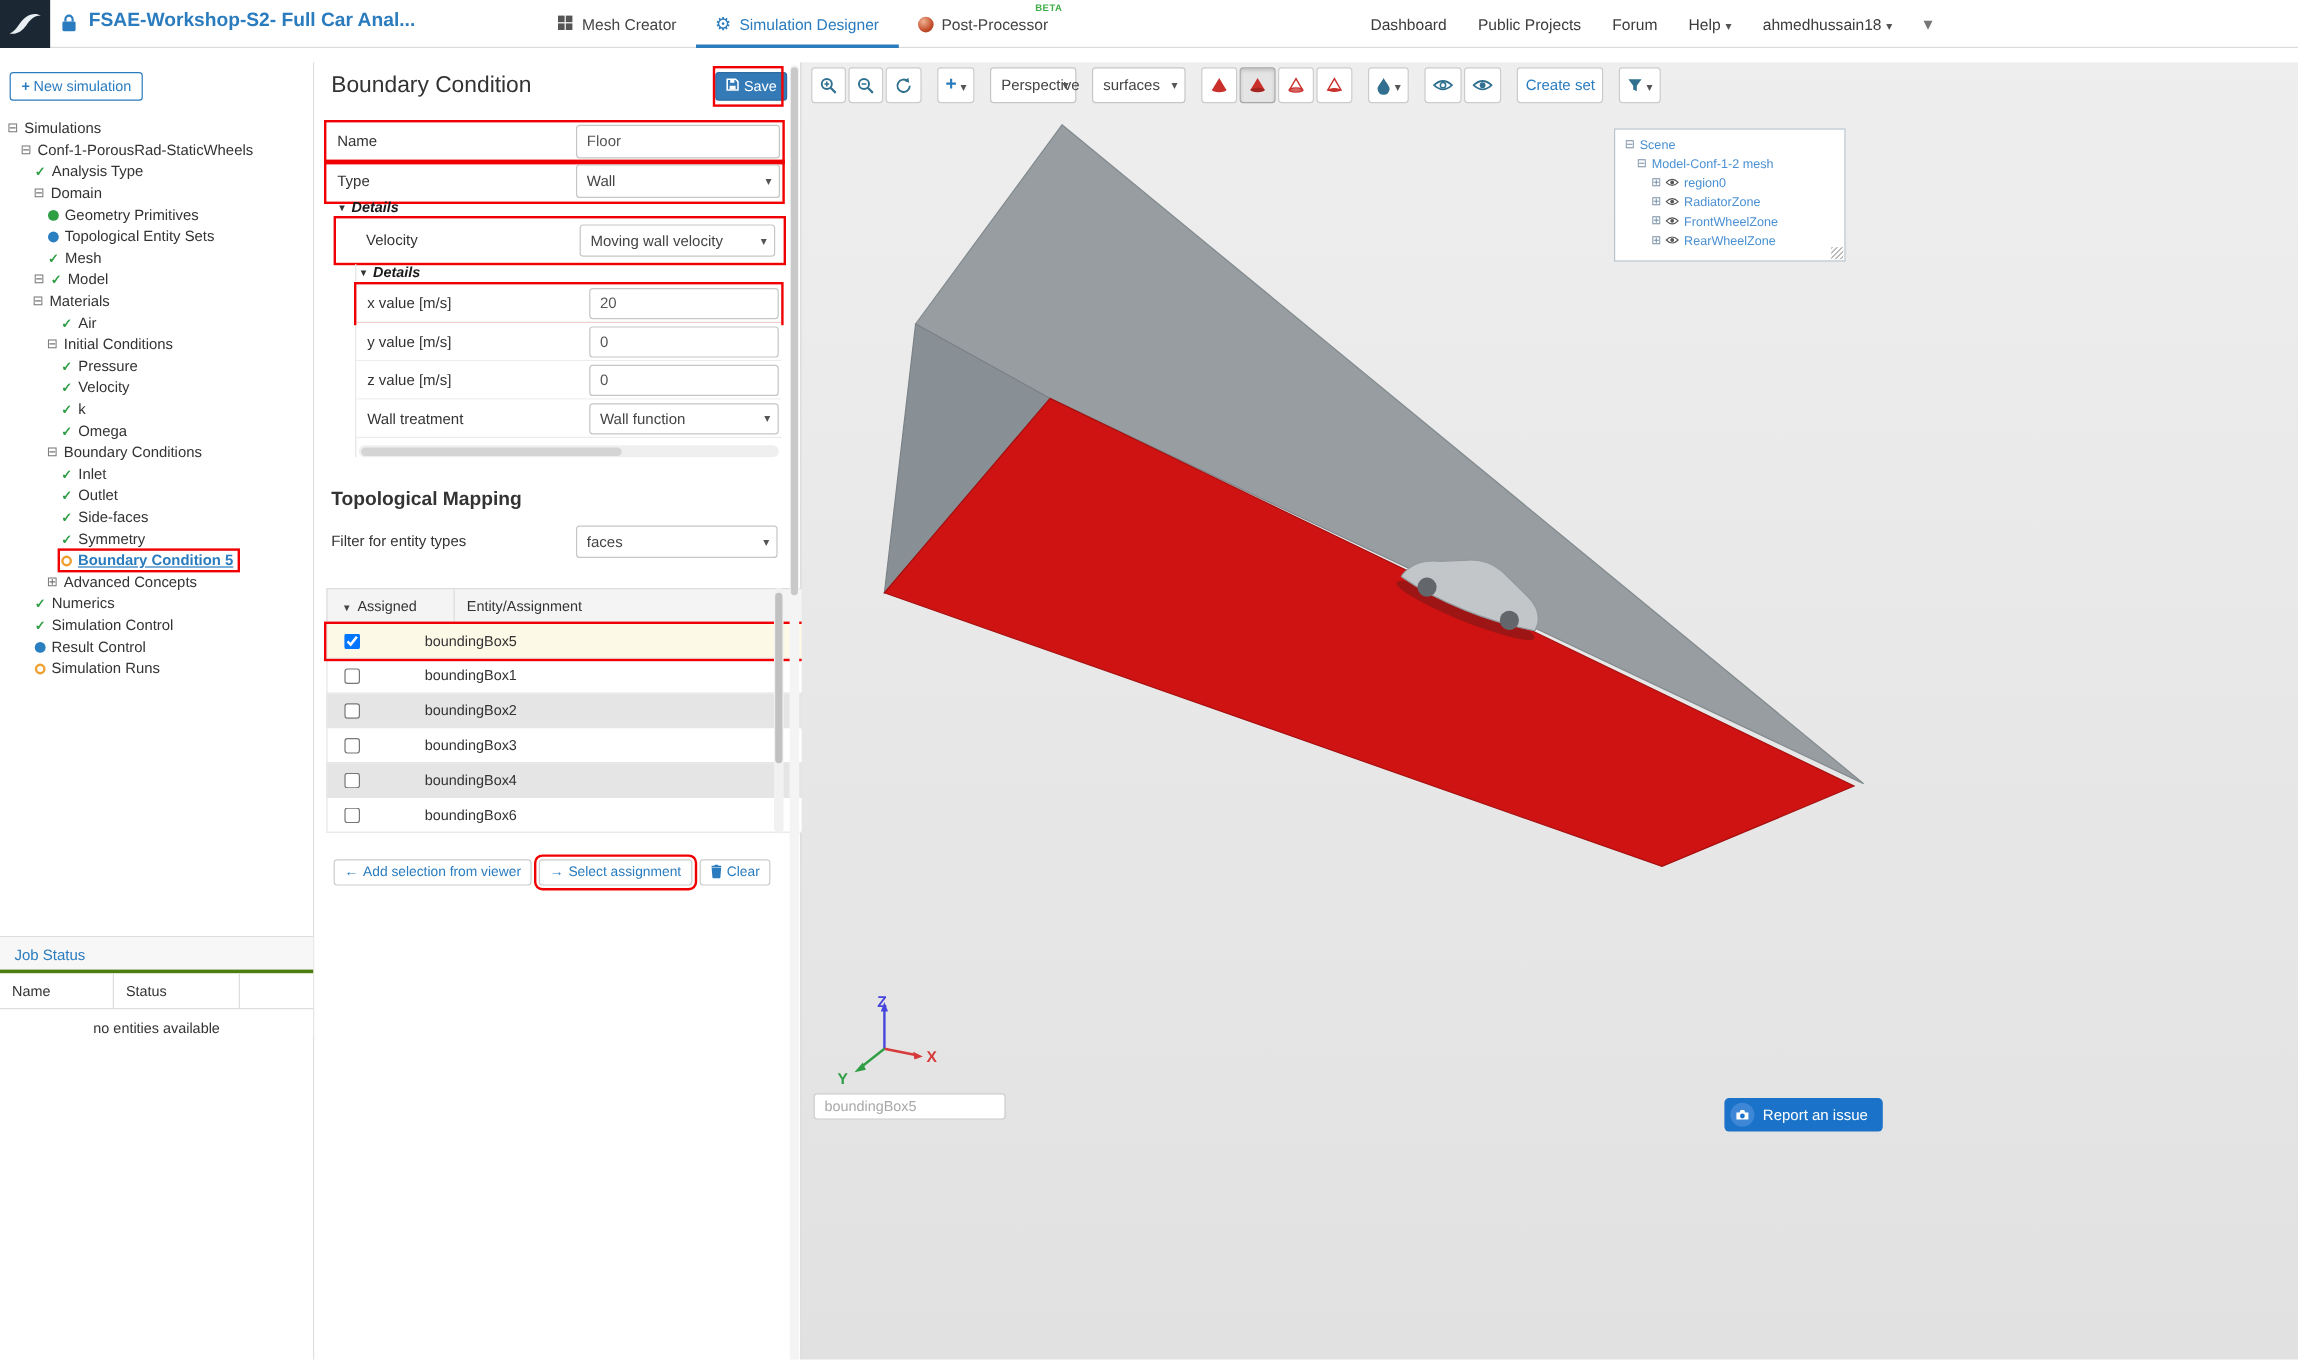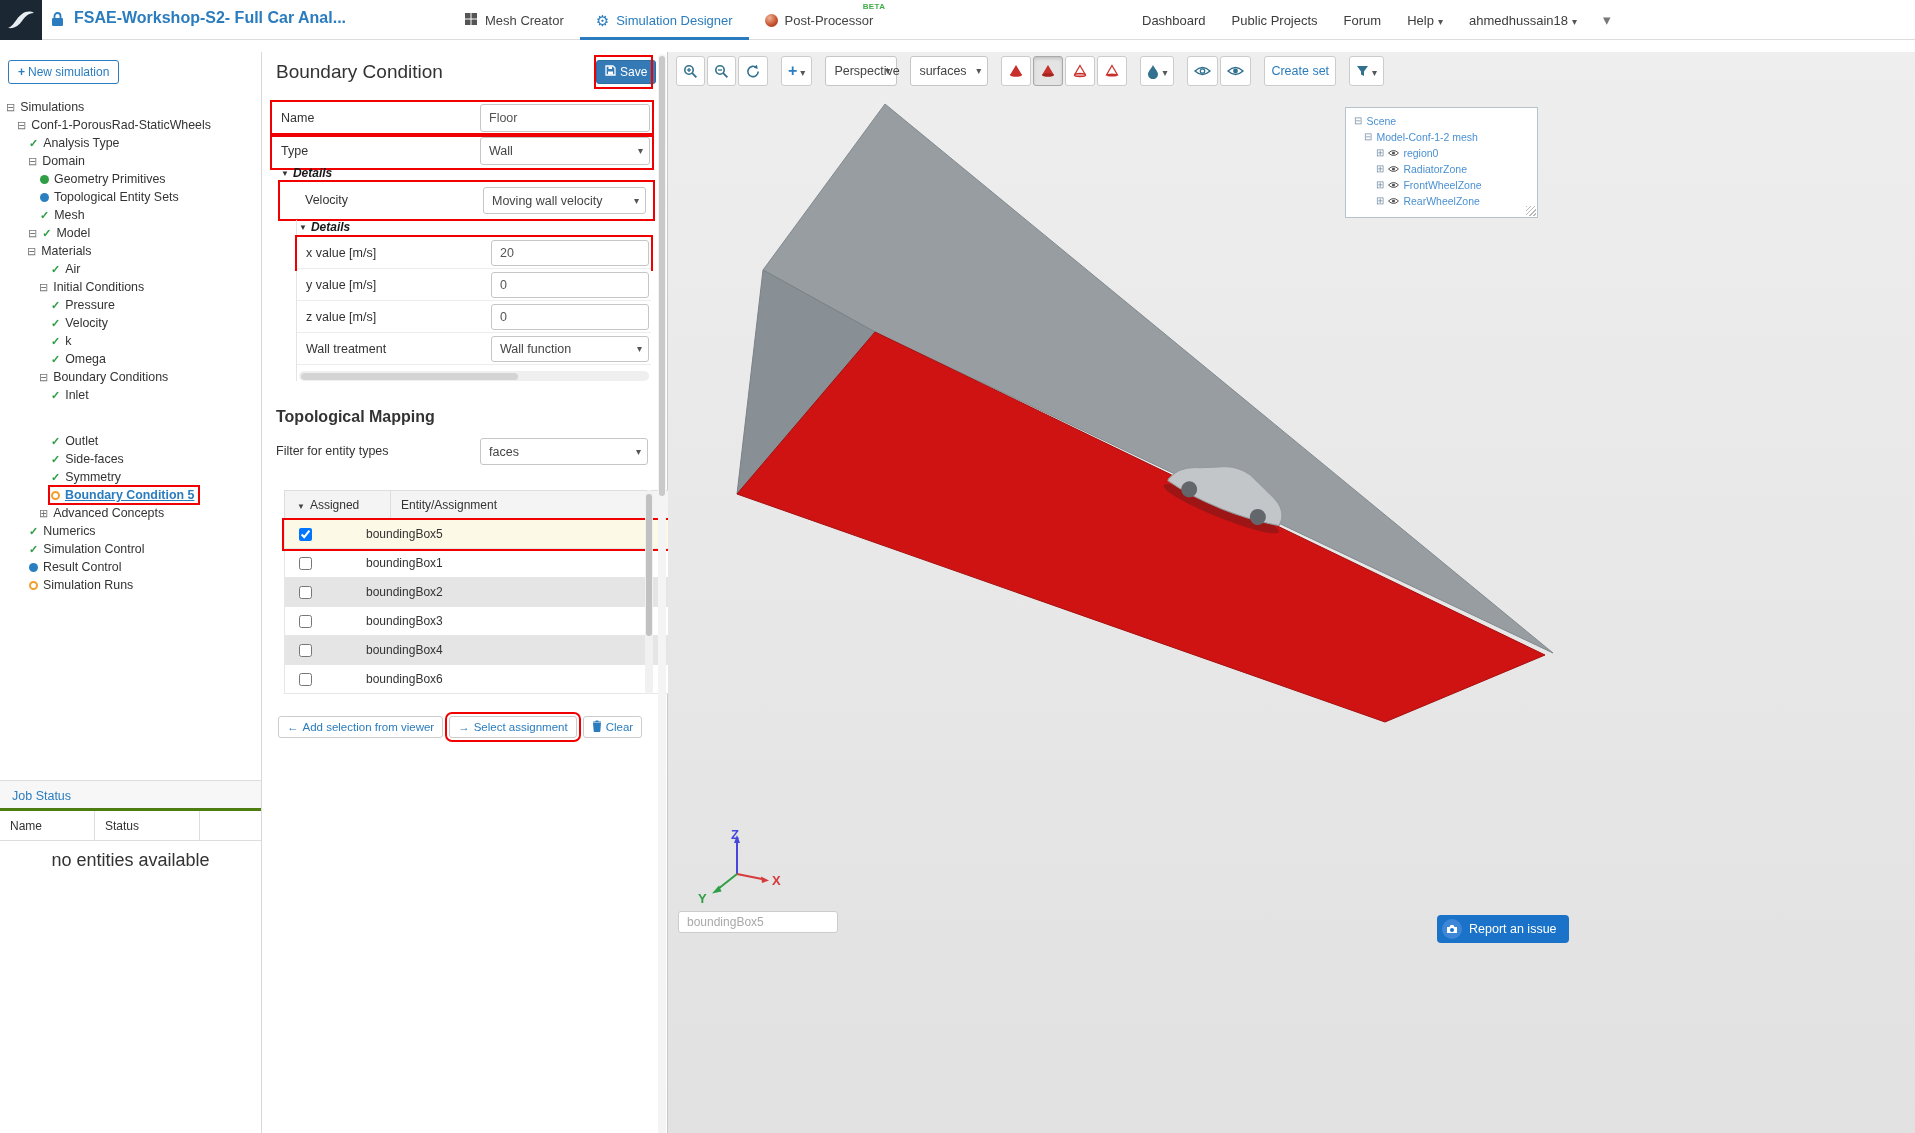--- a/index.html
+++ b/index.html
@@ -47,21 +47,21 @@
   .ticon.ring-orange { width:9px; height:9px; border-radius:50%; border:2px solid #f0a030; background:#fff; }
   .tree-item.sel .tlabel { color:#2a7cbe; text-decoration:underline; font-weight:700; }
 
   .job-status { position:absolute; top:728px; left:0; right:0; border-top:1px solid #ddd; background:#fff; }
   .js-title { height:30px; line-height:30px; padding-left:12px; color:#2a7cbe; font-size:12.5px; background:#f7f7f7; border-bottom:3px solid #4d7c0f; }
   .js-head { display:flex; height:30px; border-bottom:1px solid #ddd; font-size:12px; color:#333; }
   .js-cell { height:30px; padding:8px 0 0 10px; }
   .js-c1 { width:95px; border-right:1px solid #ddd; }
   .js-c2 { width:105px; border-right:1px solid #ddd; }
   .js-c3 { flex:1; }
-  .js-empty { text-align:center; padding-top:9px; font-size:18px; color:#333; }
+  .js-empty { text-align:center; padding-top:9px; font-size:12px; color:#333; }
 
   
   .panel { width:406px; min-width:406px; position:relative; background:#fff; border-right:1px solid #c9c9c9; }
   .hl { outline:2px solid #f00000; }
   .hl-off { outline-offset:2px; }
   .p-title { position:absolute; left:14px; top:9px; font-size:19px; font-weight:400; color:#333; }
   .save-wrap { position:absolute; left:334px; top:5px; width:55px; height:30px; display:flex; align-items:center; }
   .save-btn { background:#337ab7; border:1px solid #2e6da4; color:#fff; border-radius:3px; font-size:12px; height:24px; padding:0 8px; display:flex; align-items:center; gap:4px; }
   .frow { position:absolute; left:10px; width:380px; height:33px; }
   .flabel { position:absolute; left:9px; top:9px; font-size:12.5px; color:#333; }
@@ -77,21 +77,21 @@
   .inner-details { position:absolute; left:34px; top:168px; width:355px; border-left:1px solid #e4e4e4; }
   .inner-details .details-label { position:static; margin:0 0 3px 2px; }
   .drow { position:relative; height:32px; border-bottom:1px solid #ececec; background:#fff; }
   .dlabel { position:absolute; left:9px; top:9px; font-size:12.5px; color:#333; }
   .dctrl { position:absolute !important; left:194px; top:3px; width:158px; height:26px; }
   .hscroll { margin:6px 2px 0 2px; height:10px; background:#efefef; border-radius:5px; position:relative; }
   .hthumb { position:absolute; left:2px; top:1.5px; width:62%; height:7px; background:#d4d4d4; border-radius:4px; }
   .topo-title { position:absolute; left:14px; top:356px; font-size:16px; font-weight:700; color:#333; }
   .filter-label { position:absolute; left:14px; top:392px; font-size:12.5px; color:#333; }
   .filter-select { position:absolute; left:218px; top:386px; width:168px; height:27px; }
-  .topo-table { position:absolute; left:10px; top:438px; width:422px; font-size:12px; color:#333;margin-left:12px; }
+  .topo-table { position:absolute; left:10px; top:438px; width:422px; font-size:12px; color:#333; }
   .thead { height:30px; background:#f4f4f4; border:1px solid #ddd; display:flex; }
   .th1 { width:106px; border-right:1px solid #ddd; display:flex; align-items:center; gap:5px; padding-left:12px; }
   .th2 { flex:1; display:flex; align-items:center; padding-left:10px; }
   .th-caret::before { content:"▼"; font-size:8px; color:#444; }
   .trow { height:29px; display:flex; align-items:center; border:1px solid #e6e6e6; border-top:none; background:#fff; }
   .trow input { margin-left:14px; }
   .trow .ent { margin-left:54px; }
   .trow.alt { background:#e5e5e5; }
   .trow.checked-row { background:#fdf9e7; }
   .vscroll { position:absolute; left:383px; top:438px; width:8px; height:204px; background:#f1f1f1; border-radius:4px; }
@@ -289,21 +289,21 @@
           <span class="item-inner">
             <span class="tlabel">Boundary Conditions</span>
           </span>
         </div>
         <div class="tree-item" style="padding-left: 50px;">
           <span class="item-inner">
             <span class="ticon check"></span>
             <span class="tlabel">Inlet</span>
           </span>
         </div>
-        <div class="tree-item" style="padding-left: 50px; margin-top: 28px;">
+        <div class="tree-item" style="padding-left: 50px;">
           <span class="item-inner">
             <span class="ticon check"></span>
             <span class="tlabel">Outlet</span>
           </span>
         </div>
         <div class="tree-item" style="padding-left: 50px;">
           <span class="item-inner">
             <span class="ticon check"></span>
             <span class="tlabel">Side-faces</span>
           </span>

